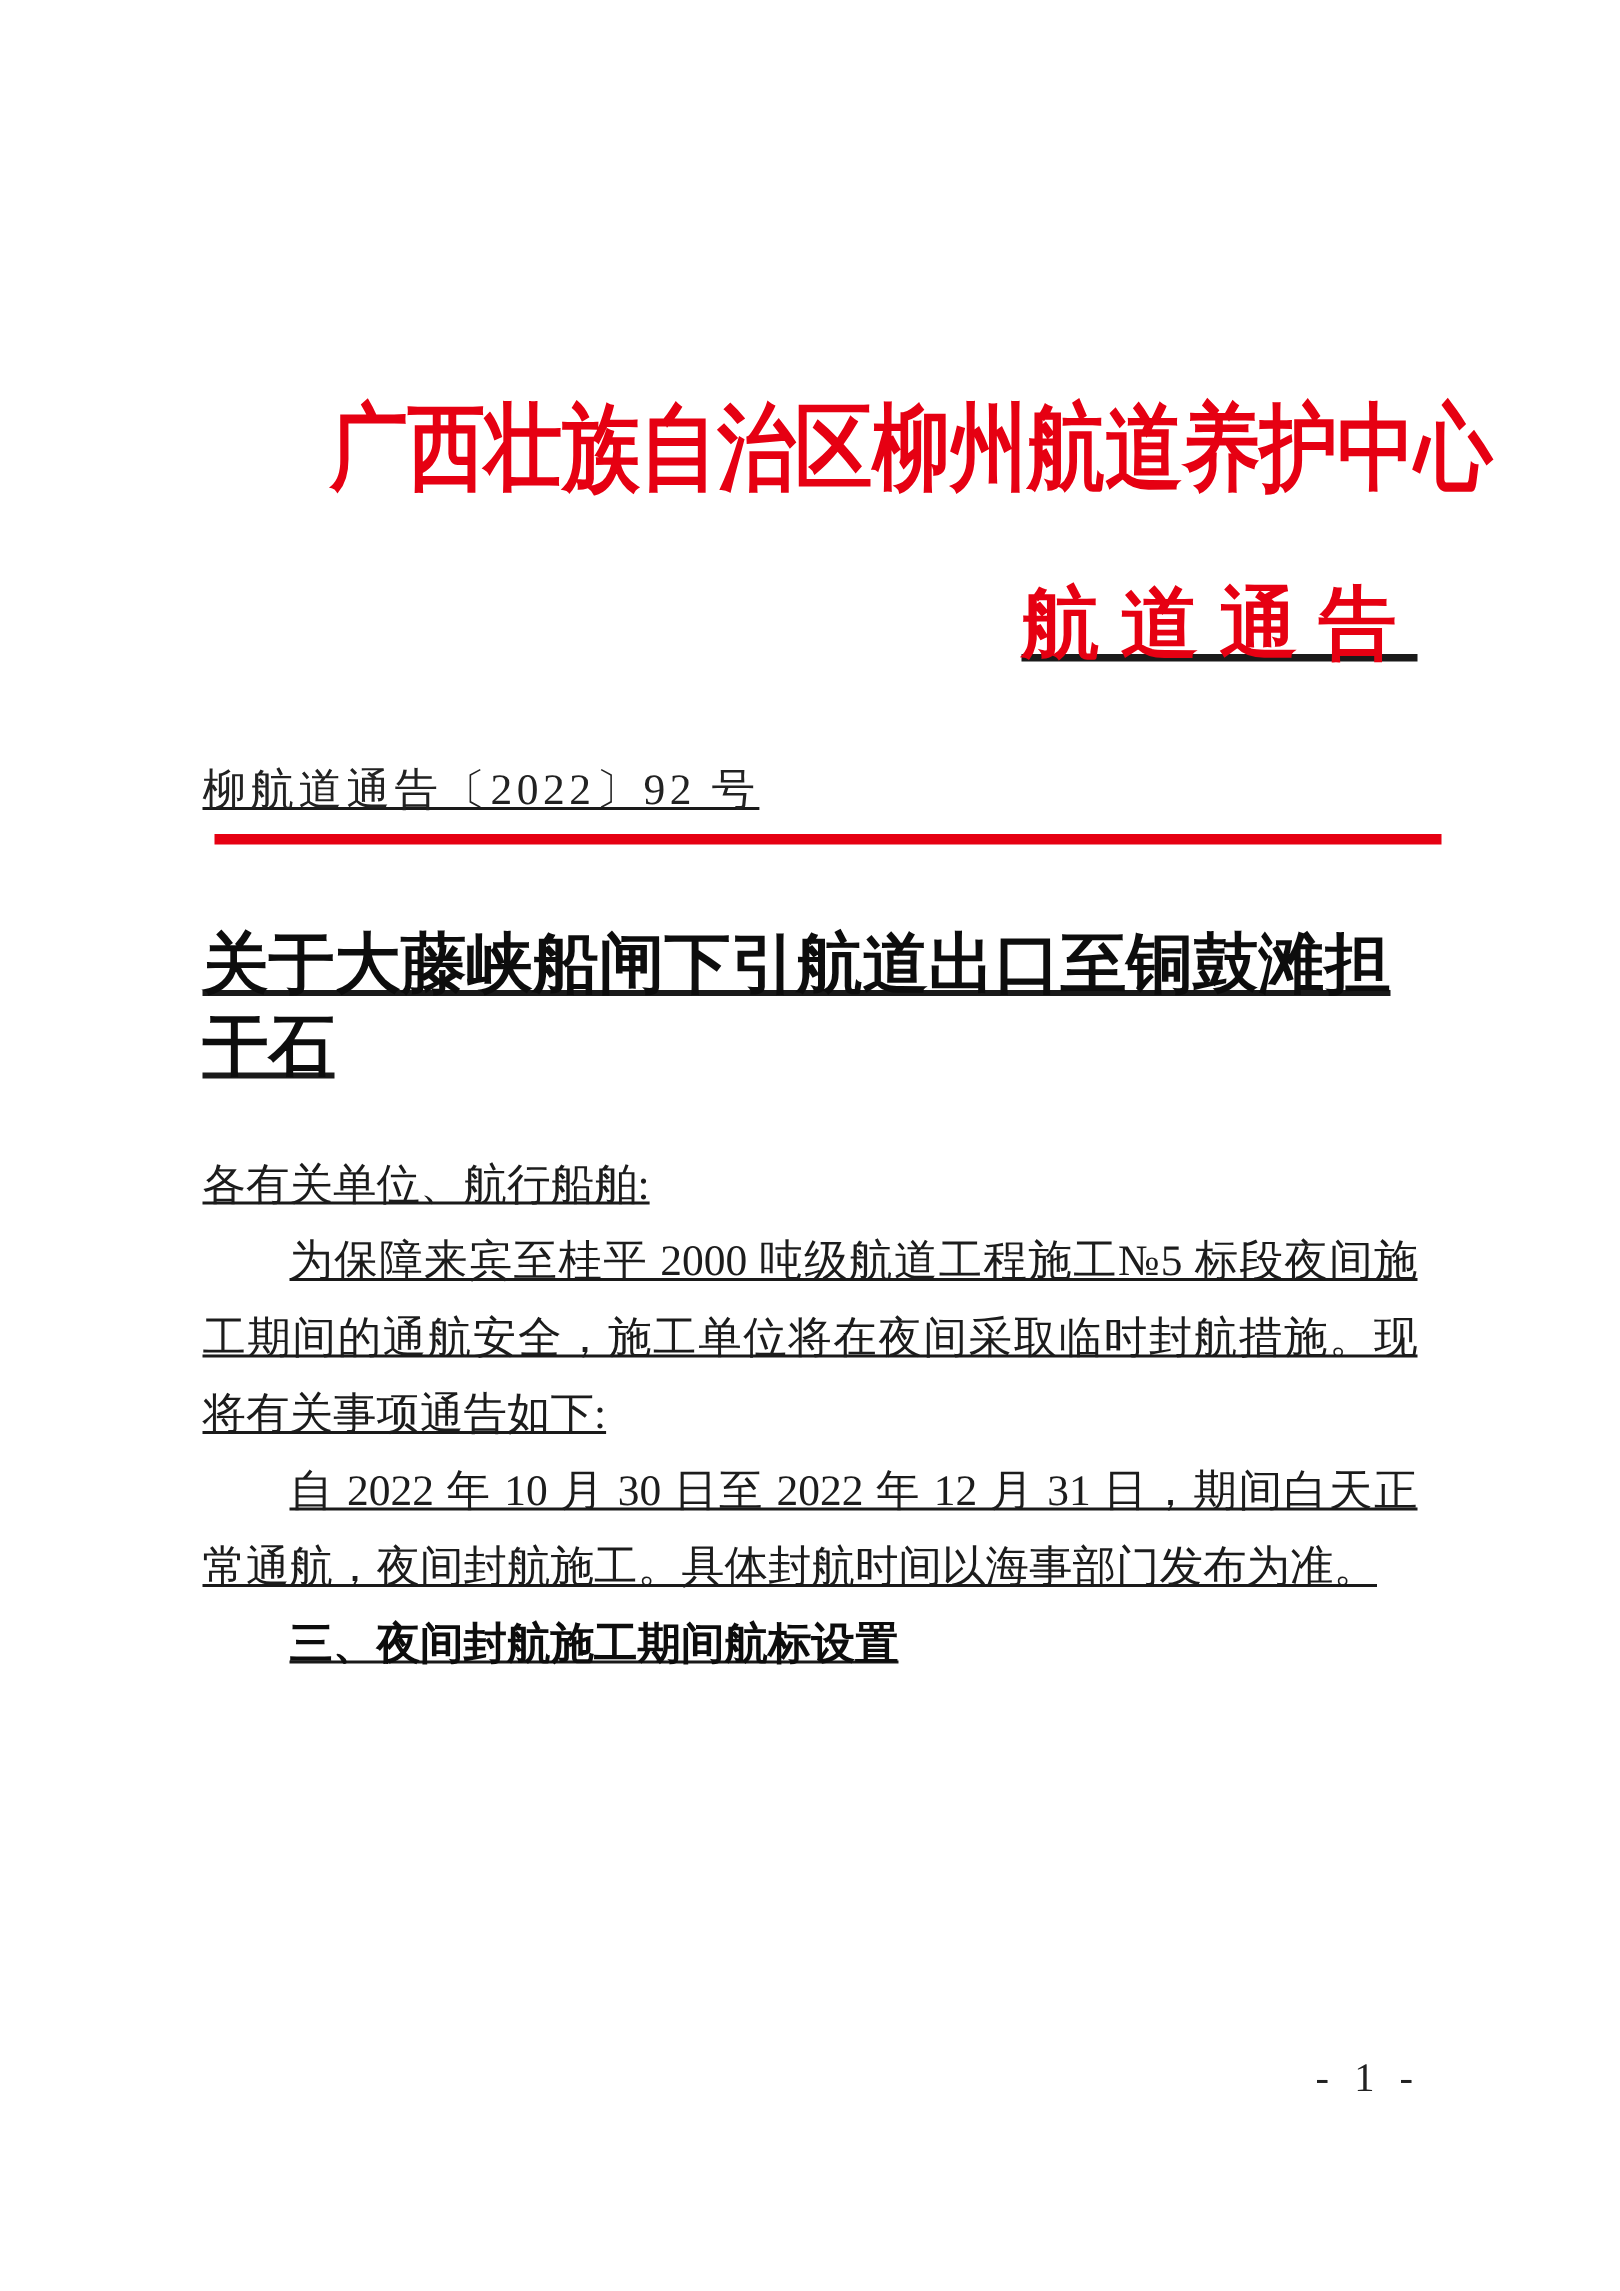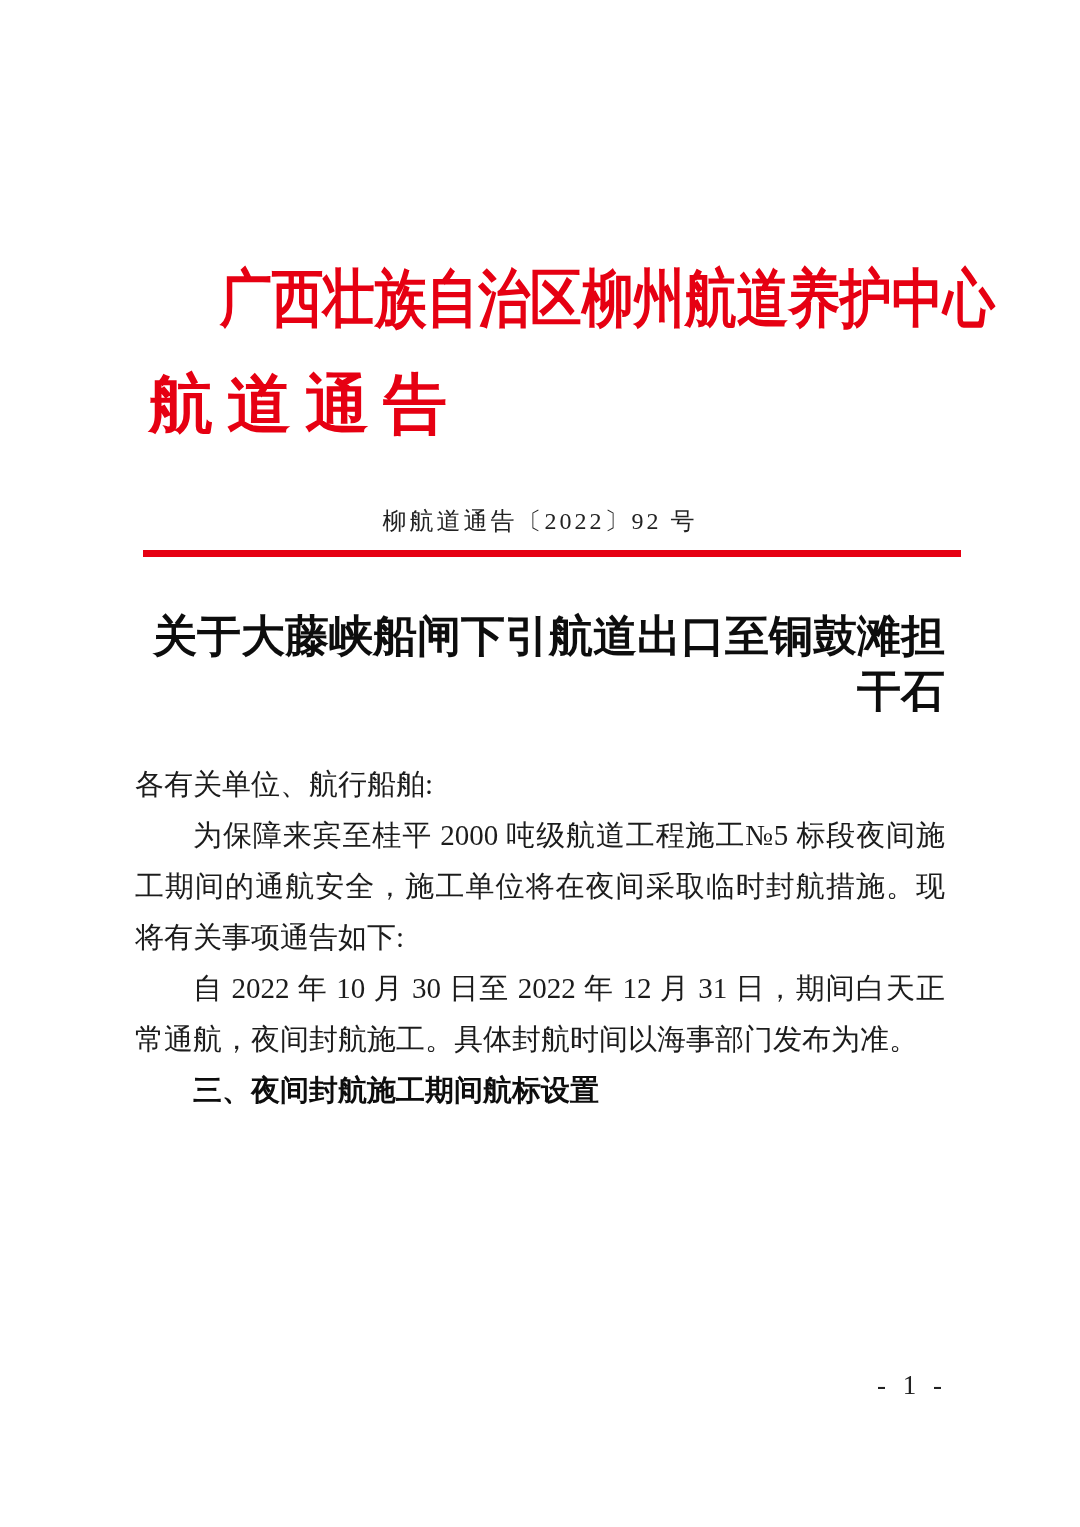--- a/index.html
+++ b/index.html
@@ -11,69 +11,69 @@
     position: relative;
     width: 1080px;
     height: 1527px;
     margin: 0 auto;
     background: #ffffff;
     box-sizing: border-box;
     padding: 0 135px;
     overflow: hidden;
     font-family: "Liberation Serif", "DejaVu Serif", serif;
     color: #1a1a1a;
+    text-decoration: underline;
   }
 
   
   .org-line1 {
     margin-top: 268px;
     text-align: center;
     color: var(--accent, #e60012);
     font-weight: bold;
     font-size: 63px;
     line-height: 1;
     white-space: nowrap;
   }
   .org-line1 .squeeze {
     display: inline-block;
     transform: scaleX(0.82);
     transform-origin: center;
   }
   .org-line2 {
-    margin-top: 42px;
-    text-align: left;
+    margin-top: 60px;
+    text-align: right;
     color: var(--accent, #e60012);
     font-weight: bold;
-    font-size: 64px;
+    font-size: 52px;
     line-height: 1;
     letter-spacing: 14px;
     padding-left: 14px; 
   }
 
   
   .doc-number {
     margin-top: 66px;
-    text-align: center;
-    font-size: 24px;
+    font-size: 29px;
     line-height: 36px;
     letter-spacing: 3px;
     color: #222222;
   }
 
   
   .red-rule {
     height: 7px;
     background: var(--accent, #e60012);
     margin: 11px -16px 0 8px;
   }
 
   
   .doc-title {
     margin-top: 52px;
-    text-align: right;
+    text-align: left;
     font-weight: bold;
     font-size: 44px;
     line-height: 55px;
     color: #0d0d0d;
   }
 
   
   .body-text {
     margin-top: 40px;
     font-size: 29px;

